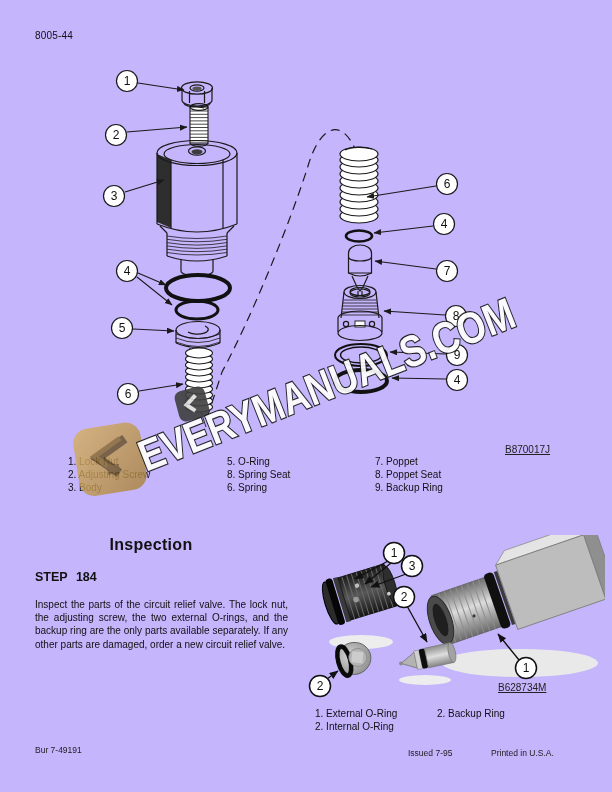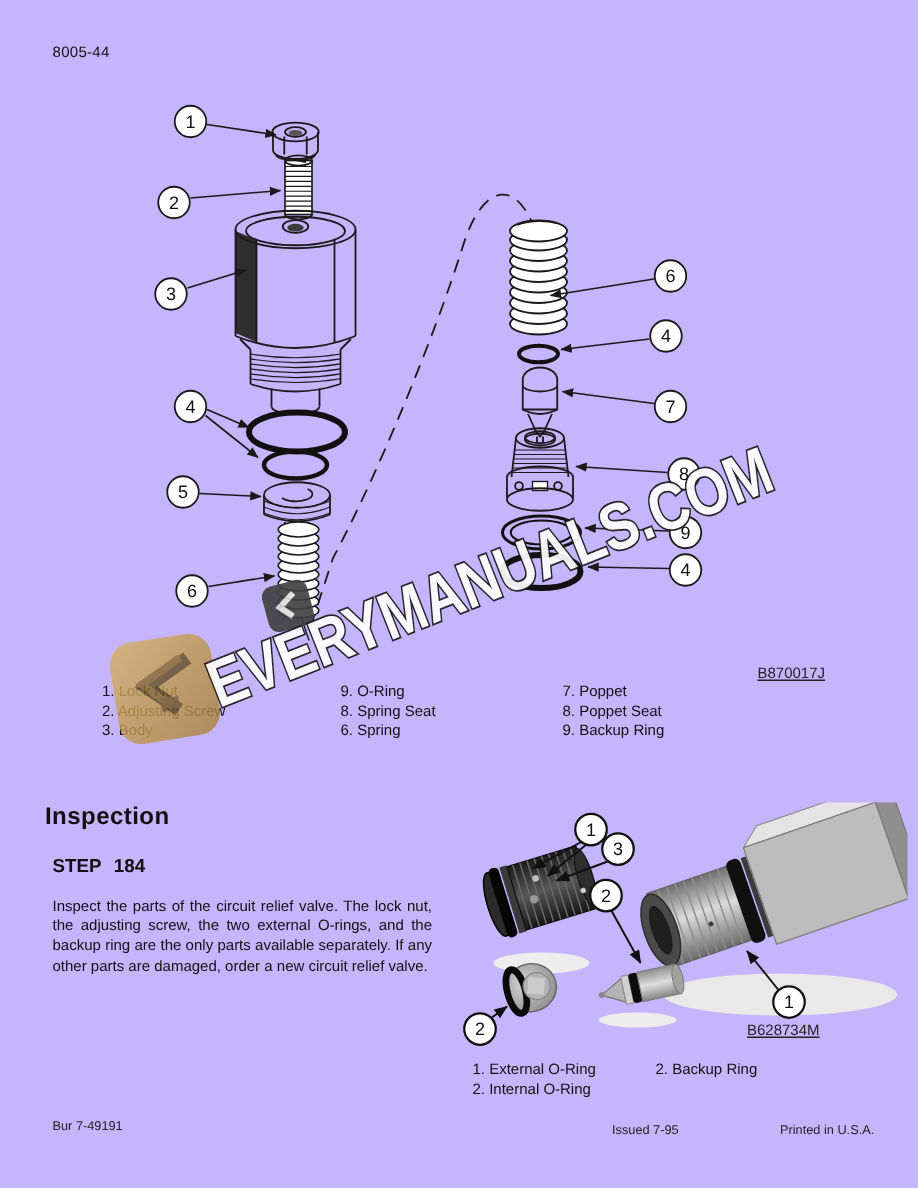--- a/index.html
+++ b/index.html
@@ -2,21 +2,21 @@
 <html><head>
 <meta charset="utf-8">
 <style>
   html,body{margin:0;padding:0;background:#9a9a9a;}
   .page{position:relative;width:612px;height:792px;background:#c4b5fd;
         font-family:"Liberation Sans",sans-serif;color:#111;overflow:hidden;margin:0 auto;}
   .abs{position:absolute;}
   .hdr{font-size:10px;letter-spacing:.2px;}
   .photoid{font-size:10px;color:#222;text-decoration:underline;}
   .legend{font-size:10px;line-height:13px;white-space:nowrap;}
-  .heading{font-size:16px;font-weight:bold;letter-spacing:.3px;}
+  .heading{font-size:16px;font-weight:bold;text-align:center;letter-spacing:.3px;}
   .step{font-size:12.5px;font-weight:bold;word-spacing:5px;}
   .body-text{font-size:10px;line-height:13.2px;text-align:justify;width:253px;margin-top:13px;}
   .footer{font-size:8.5px;color:#222;}
   svg{display:block;}
   .lineart{stroke:#1a1a1a;fill:none;stroke-width:1.2;}
   .co-t{font-family:"Liberation Sans",sans-serif;font-size:12px;}
   .noevt{pointer-events:none;}
 </style>
 </head>
 <body>
@@ -209,21 +209,21 @@
   </svg>
 
   <div class="abs photoid" style="left:505px;top:444px;">B870017J</div>
 
   <div class="abs legend" style="left:68px;top:455px;">
     <div>1. Lock Nut</div>
     <div>2. Adjusting Screw</div>
     <div>3. Body</div>
   </div>
   <div class="abs legend" style="left:227px;top:455px;">
-    <div>9. O-Ring</div>
+    <div>5. O-Ring</div>
     <div>8. Spring Seat</div>
     <div>6. Spring</div>
   </div>
   <div class="abs legend" style="left:375px;top:455px;">
     <div>7. Poppet</div>
     <div>8. Poppet Seat</div>
     <div>9. Backup Ring</div>
   </div>
 
   <div class="abs heading" style="left:30px;top:536px;width:242px;">Inspection</div>
@@ -339,21 +339,21 @@
   <div class="abs legend" style="left:315px;top:707px;">
     <div>1. External O-Ring</div>
     <div>2. Internal O-Ring</div>
   </div>
   <div class="abs legend" style="left:437px;top:707px;">
     <div>2. Backup Ring</div>
   </div>
 
   <div class="abs footer" style="left:35px;top:745px;">Bur 7-49191</div>
   <div class="abs footer" style="left:408px;top:748px;">Issued 7-95</div>
-  <div class="abs footer" style="left:491px;top:748px;margin-left:29px;">Printed in U.S.A.</div>
+  <div class="abs footer" style="left:491px;top:748px;">Printed in U.S.A.</div>
 
   <svg class="abs noevt" style="left:0;top:0;" width="612" height="792" viewBox="0 0 612 792">
     <defs>
       <linearGradient id="gGold" x1="0" y1="0" x2="1" y2="1">
         <stop offset="0" stop-color="#d9b267"></stop>
           <stop offset="1" stop-color="#a9823c"></stop>
       </linearGradient>
     </defs>
 
     <g transform="translate(71,431) rotate(-9)" opacity="0.82">

